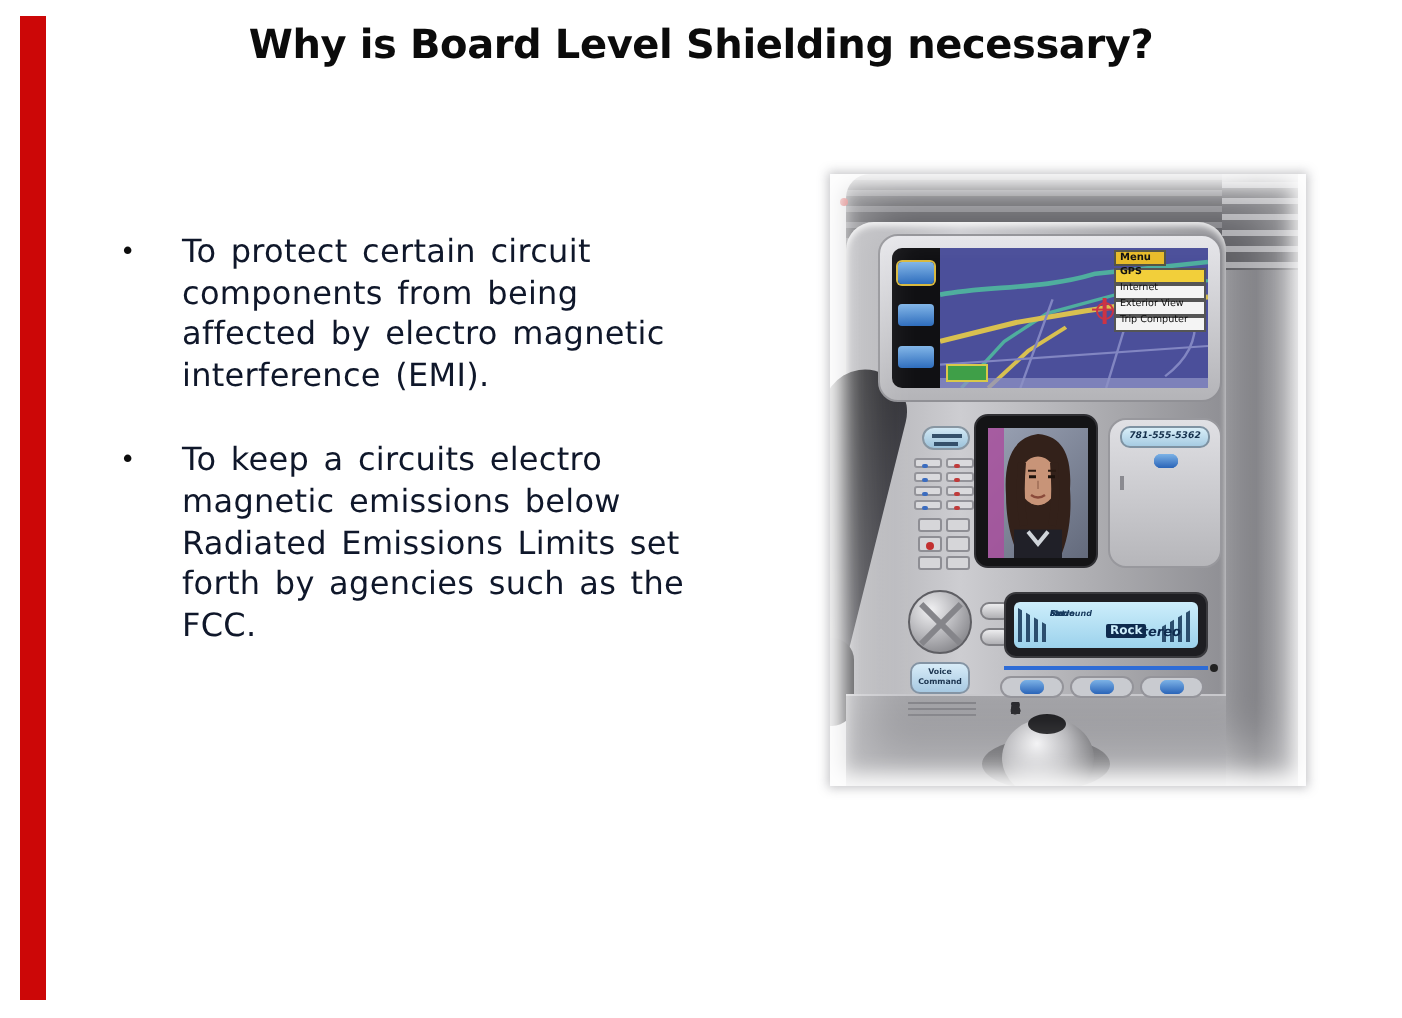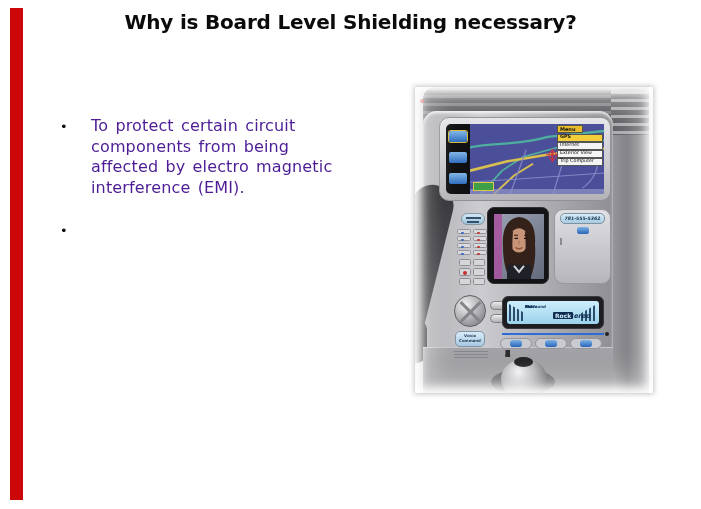--- a/index.html
+++ b/index.html
@@ -7,21 +7,21 @@
         font-family:"DejaVu Sans","Liberation Sans",sans-serif;color:#0c0c0c;}
   .accent-bar{position:absolute;left:10px;top:8px;width:13px;height:492px;background:#cc0707;}
   .slide-title{position:absolute;left:0;top:10px;width:701px;text-align:center;
         font-size:20px;font-weight:bold;color:#0b0b0b;letter-spacing:-0.2px;}
   .body-block{position:absolute;left:57px;top:113px;width:306px;}
   .body-heading{font-size:17px;font-weight:bold;line-height:21.5px;white-space:pre-line;
         word-spacing:2.5px;letter-spacing:0.2px;}
   .bullet-item{display:flex;margin-top:3px;font-size:16px;line-height:20.6px;}
   .bullet-item.second{margin-top:22px;}
   .bullet-marker{width:31px;flex:0 0 31px;padding-left:3px;font-size:13px;line-height:21px;}
-  .bullet-text{white-space:pre-line;word-spacing:2px;letter-spacing:0.15px;color:#4c1d95;}
+  .bullet-text{white-space:pre-line;word-spacing:2px;letter-spacing:0.15px;color:#0f172a;}
 
   
   .photo{position:absolute;left:415px;top:87px;width:238px;height:306px;overflow:hidden;
         background:#d8d8da;box-shadow:0 0 5px 1px rgba(125,125,130,0.45);}
   .photo *{position:absolute;box-sizing:border-box;}
   .vignette{left:0;top:0;width:238px;height:306px;z-index:40;pointer-events:none;
         box-shadow:inset 0 0 10px 6px rgba(255,255,255,0.95), inset 0 0 26px 16px rgba(255,255,255,0.45);}
   .vents{left:8px;top:0;width:224px;height:38px;border-radius:12px 12px 0 0;
         background:repeating-linear-gradient(180deg,#7e7e83 0 3px,#56565b 3px 8px);}
   .right-trim{left:196px;top:0;width:38px;height:306px;
@@ -152,20 +152,25 @@
   <div class="body-block">
     <div class="bullet-item">
       <span class="bullet-marker">•</span>
       <span class="bullet-text">To protect certain circuit
 components from being
 affected by electro magnetic
 interference (EMI).</span>
     </div>
     <div class="bullet-item second">
       <span class="bullet-marker">•</span>
+      <span class="bullet-text">To keep a circuits electro
+magnetic emissions below
+Radiated Emissions Limits set
+forth by agencies such as the
+FCC.</span>
     </div>
   </div>
 
   <div class="photo">
     <div class="vents"></div>
     <div class="right-trim">
       <div class="trim-ridges"></div>
     </div>
     <div class="stack"></div>
     <div class="wheel"></div>

